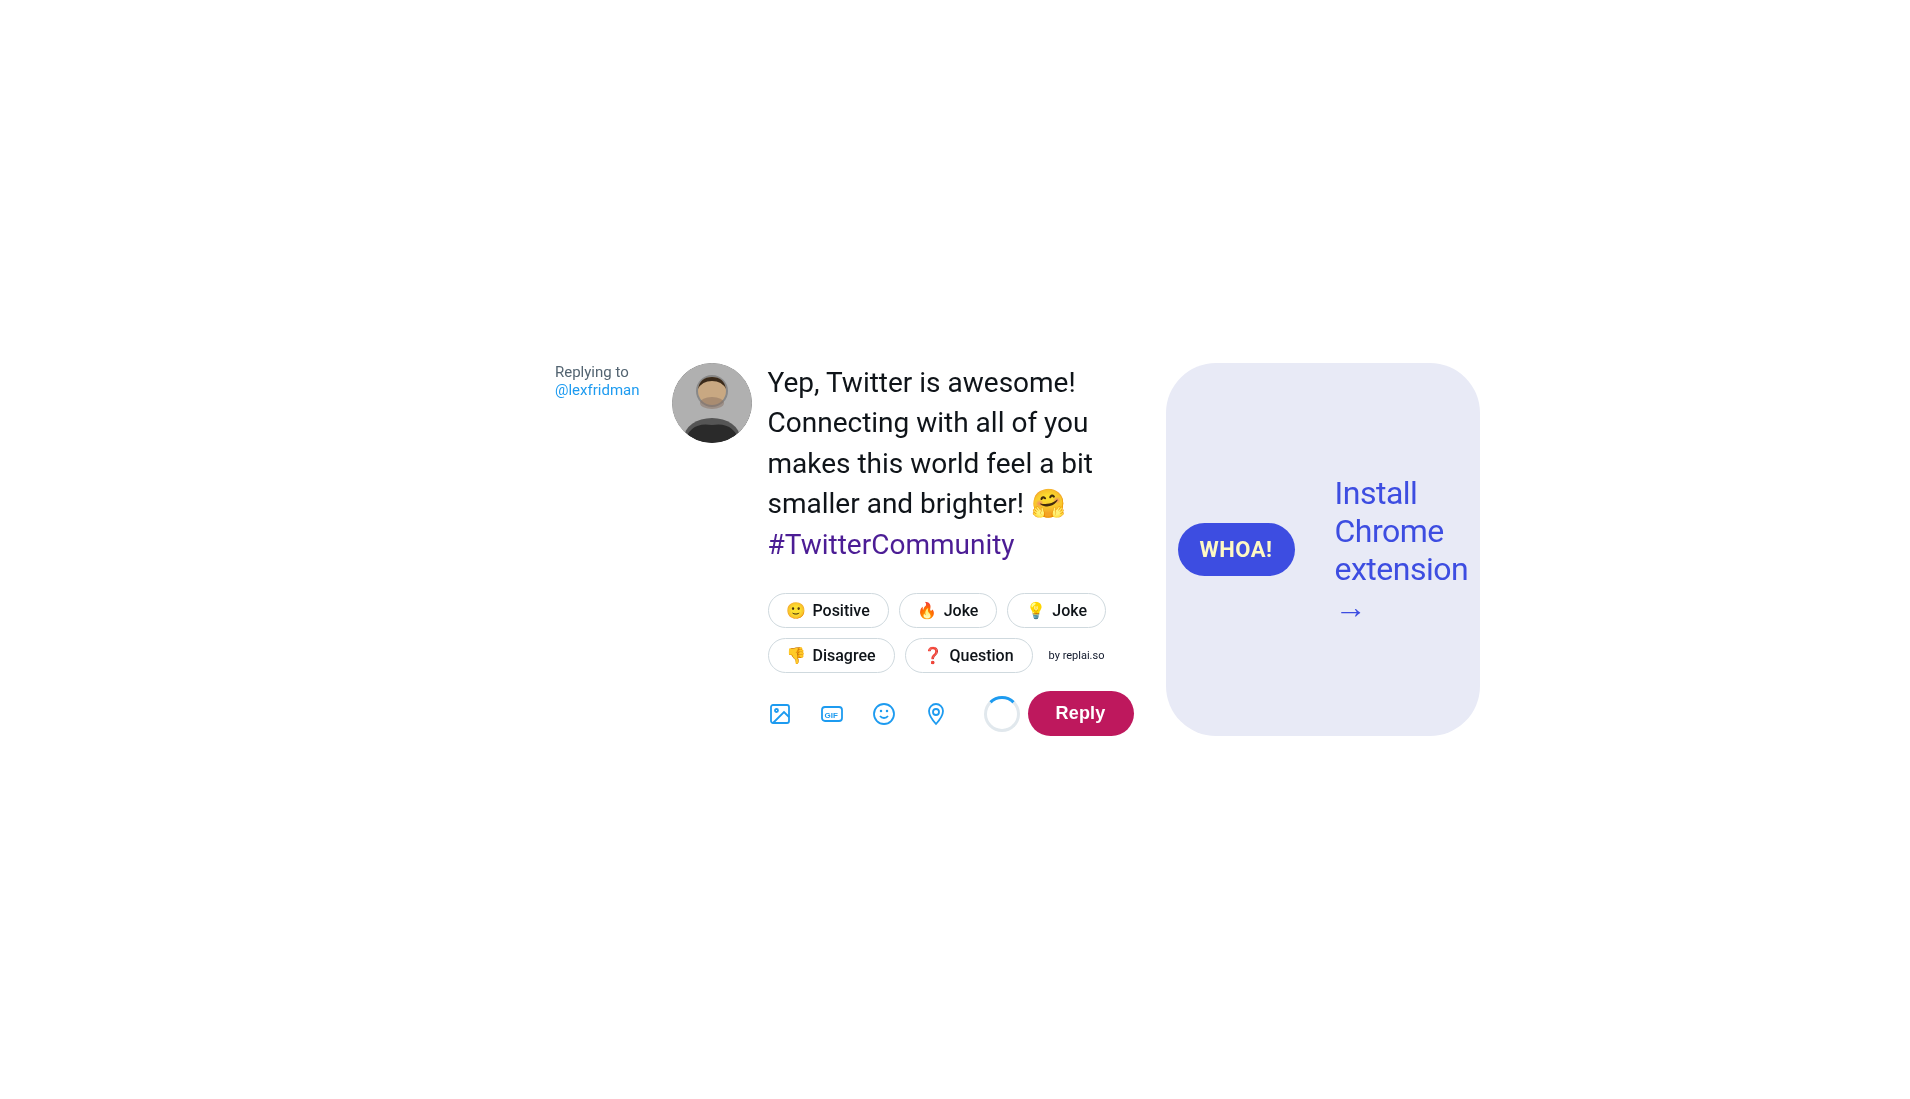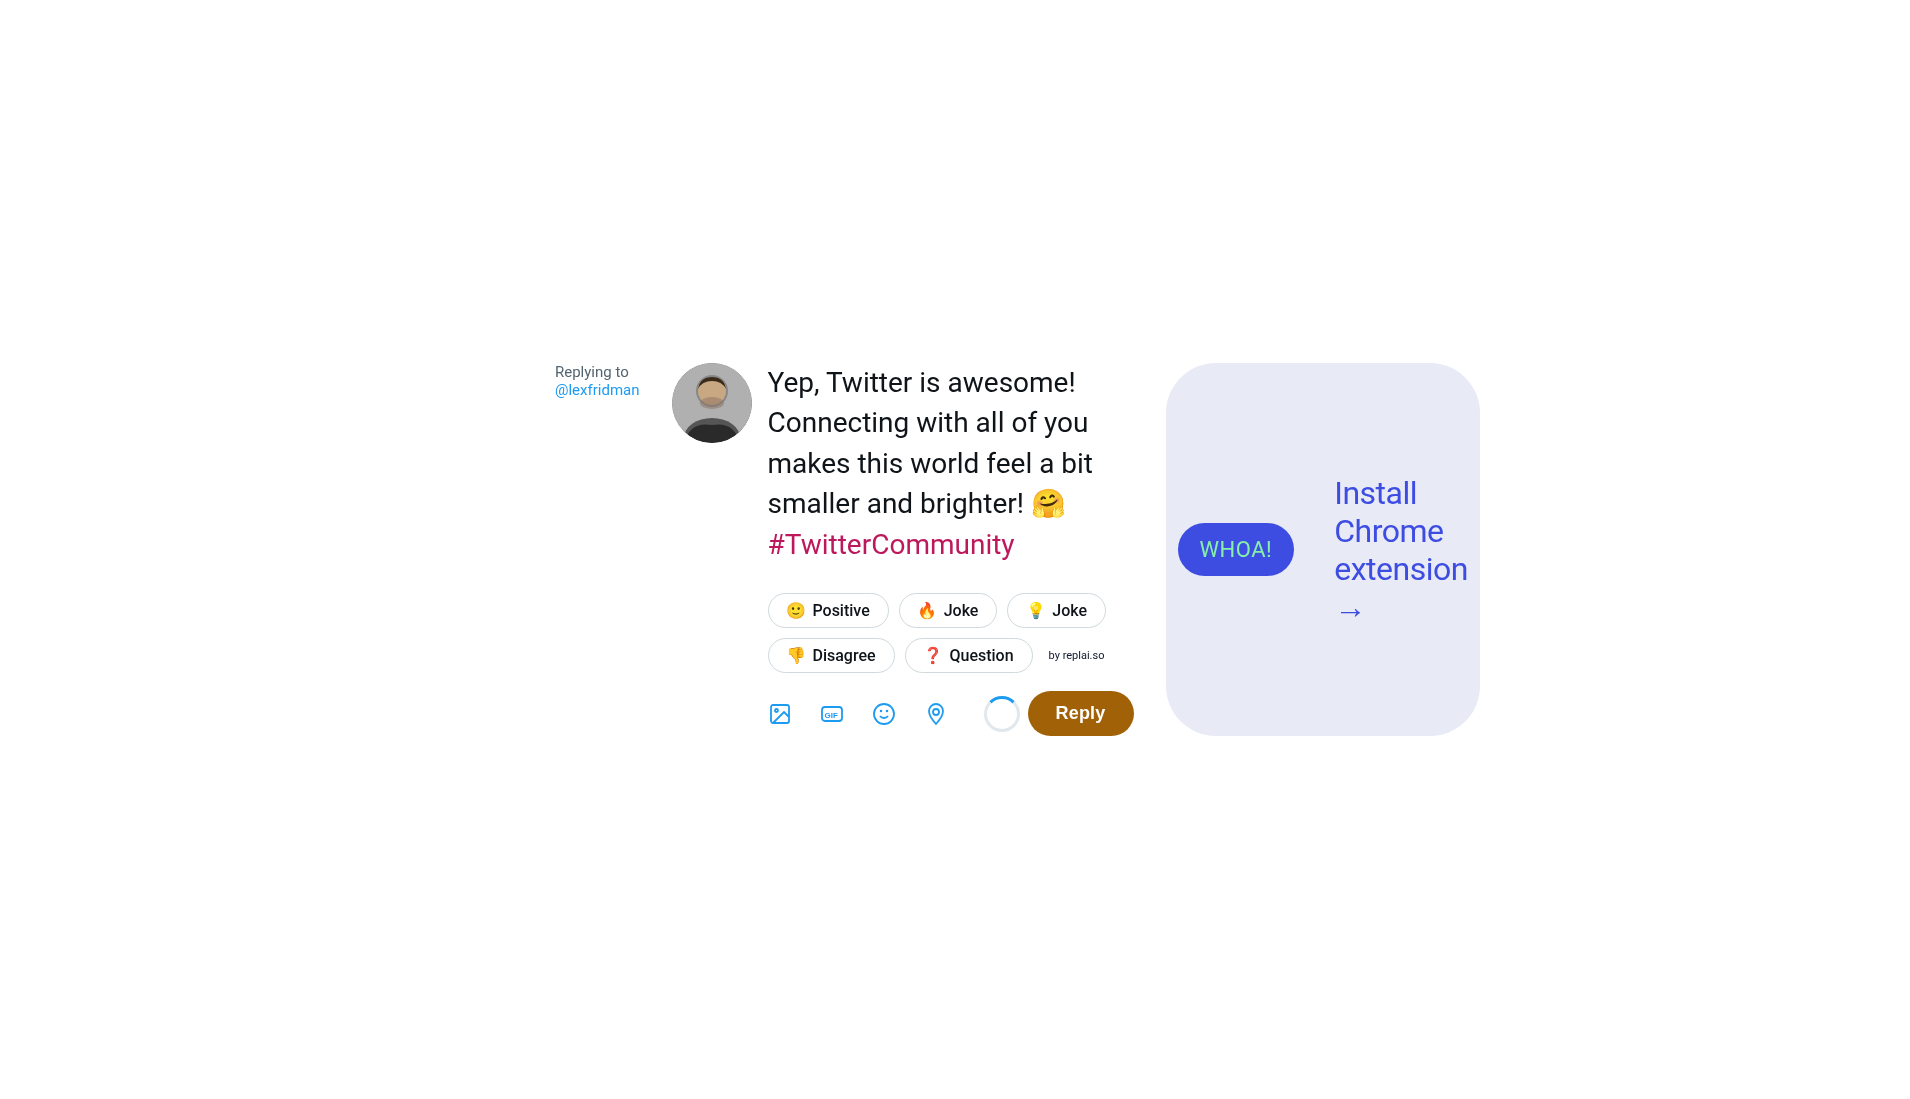--- a/index.html
+++ b/index.html
@@ -76,21 +76,21 @@
 
     .tweet-text {
       font-size: 28px;
       line-height: 1.45;
       color: #0f1419;
       font-weight: 400;
       margin-bottom: 0;
     }
 
     .hashtag {
-      color: #be185d;
+      color: #4c1d95;
     }
 
     
     .reaction-tags {
       display: flex;
       align-items: center;
       gap: 10px;
       margin-top: 28px;
       flex-wrap: wrap;
     }
@@ -152,21 +152,21 @@
       border-top-color: #1d9bf0;
       border-radius: 50%;
       animation: spin 1s linear infinite;
     }
 
     @keyframes spin {
       to { transform: rotate(360deg); }
     }
 
     .reply-button {
-      background: #a16207;
+      background: #be185d;
       color: #fff;
       border: none;
       border-radius: 50px;
       padding: 12px 28px;
       font-size: 18px;
       font-weight: 700;
       cursor: pointer;
       letter-spacing: 0.2px;
     }
 
@@ -175,22 +175,22 @@
       background: #e8eaf6;
       border-radius: 50px;
       display: flex;
       align-items: center;
       padding: 12px 12px 12px 12px;
       gap: 0;
     }
 
     .whoa-badge {
       background: #3d4de1;
-      color: #86efac;
-      font-weight: 400;
+      color: #fef9c3;
+      font-weight: 700;
       font-size: 22px;
       padding: 14px 22px;
       border-radius: 50px;
       letter-spacing: 0.5px;
       flex-shrink: 0;
     }
 
     .chrome-text {
       flex: 1;
       font-size: 32px;

